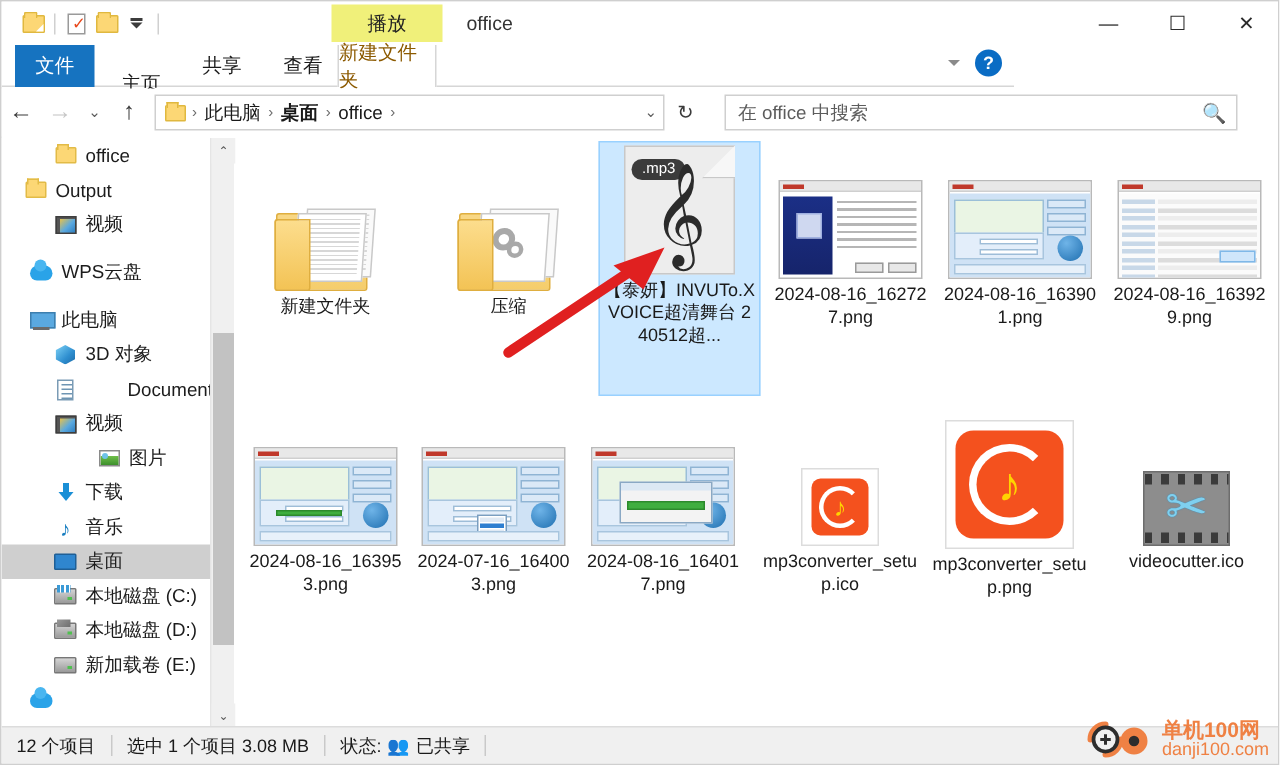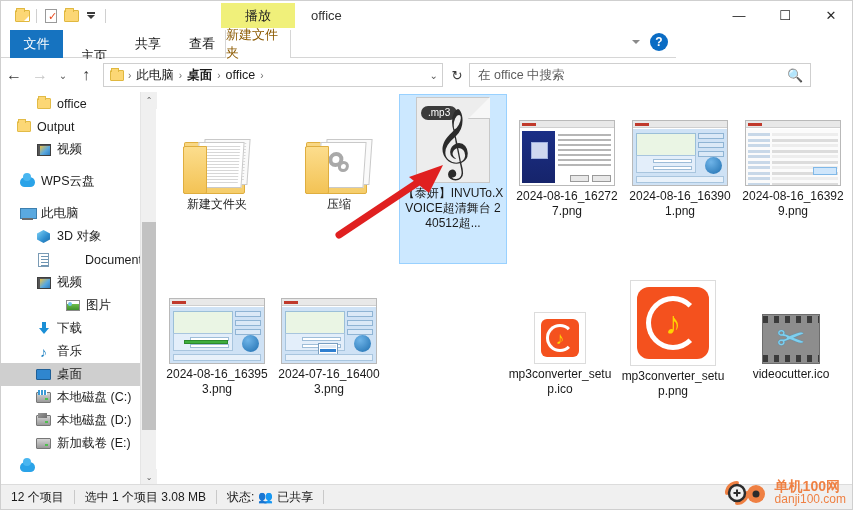--- a/index.html
+++ b/index.html
@@ -144,21 +144,21 @@
     width: 6px; height: 3px; background: #fcd775;
     border: 1px solid #e0b83f; border-bottom: none;
   }
   .crumb-dd { margin-left: auto; color: #5a5a5a; font-size: 10px; }
   .refresh {
     width: 24px; height: 24px; margin-left: 2px;
     display: flex; align-items: center; justify-content: center;
     font-size: 13px; color: #3b3b3b;
   }
   .searchbox {
-    margin-left: 0; height: 24px; width: 342px;
+    margin-left: 14px; height: 24px; width: 342px;
     border: 1px solid #cfcfcf; background: #fff;
     display: flex; align-items: center; padding: 0 6px;
   }
   .searchbox input {
     border: none; outline: none; flex: 1;
     font-family: inherit; font-size: 12.5px; color: #333;
     background: transparent;
   }
   .searchbox input::placeholder { color: #5c5c5c; }
   .mag { font-size: 13px; color: #4a4a4a; }
@@ -940,20 +940,47 @@
                 <i></i>
               </div>
             <div class="cv-circle"></div>
             <div class="cv-bottom"></div>
           </div>
         </div>
       </div>
       <div class="label">2024-07-16_164003.png</div>
     </div>
 
+    <div class="tile" style="left:231px; top:196px;">
+      <div class="thumb" style="height:76px;">
+        <div class="png-thumb">
+          <div class="pt-title"></div>
+          <div class="pt-body">
+            <div class="cv-bg"></div>
+            <div class="cv-list"></div>
+            <div class="cv-side">
+                <i></i>
+                <i></i>
+                <i></i>
+              </div>
+            <div class="cv-opts">
+                <i></i>
+                <i></i>
+              </div>
+            <div class="cv-circle"></div>
+            <div class="cv-dialog">
+                <div class="hd"></div>
+                <div class="bar"></div>
+              </div>
+            <div class="cv-bottom"></div>
+          </div>
+        </div>
+      </div>
+      <div class="label">2024-08-16_164017.png</div>
+    </div>
 
     <div class="tile" style="left:349px; top:196px;">
       <div class="thumb" style="height:76px;">
         <div class="ico-frame sm">
           <div class="app-ico small">
             <div class="ring"></div>
               <span class="note">♪</span>
           </div>
         </div>
       </div>

